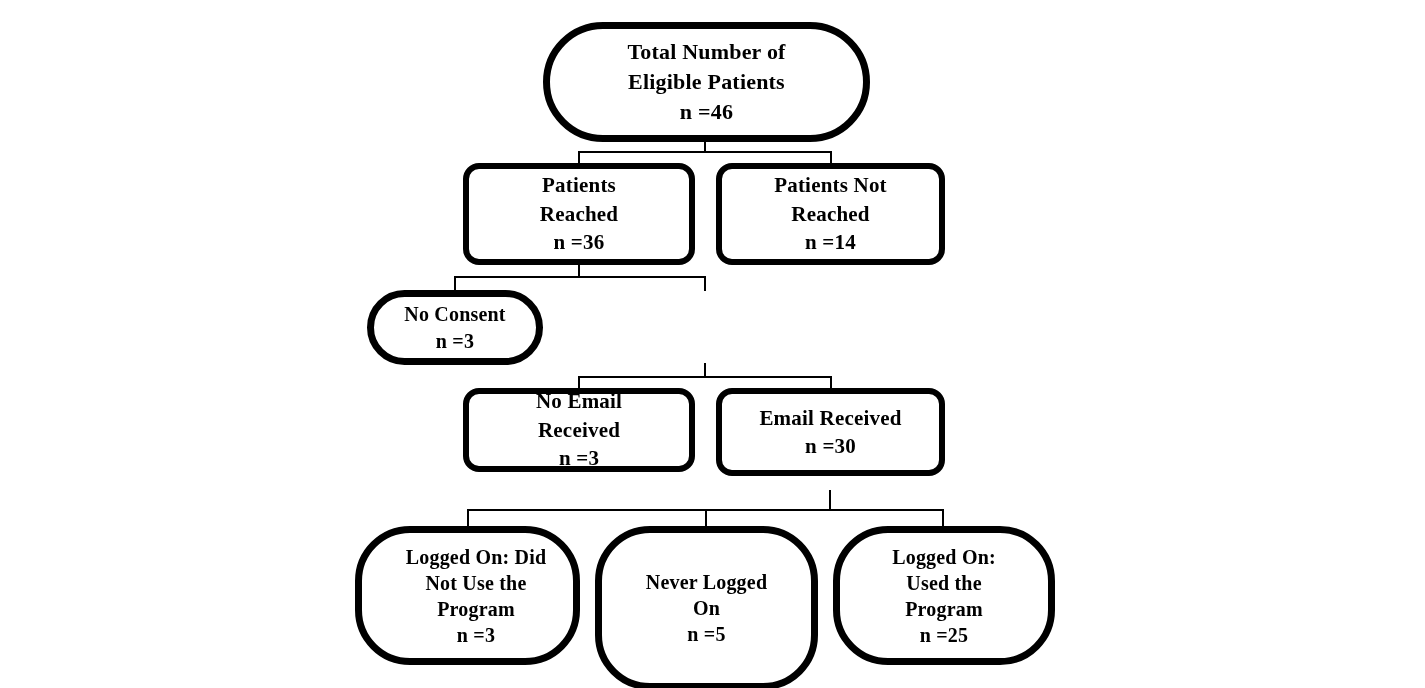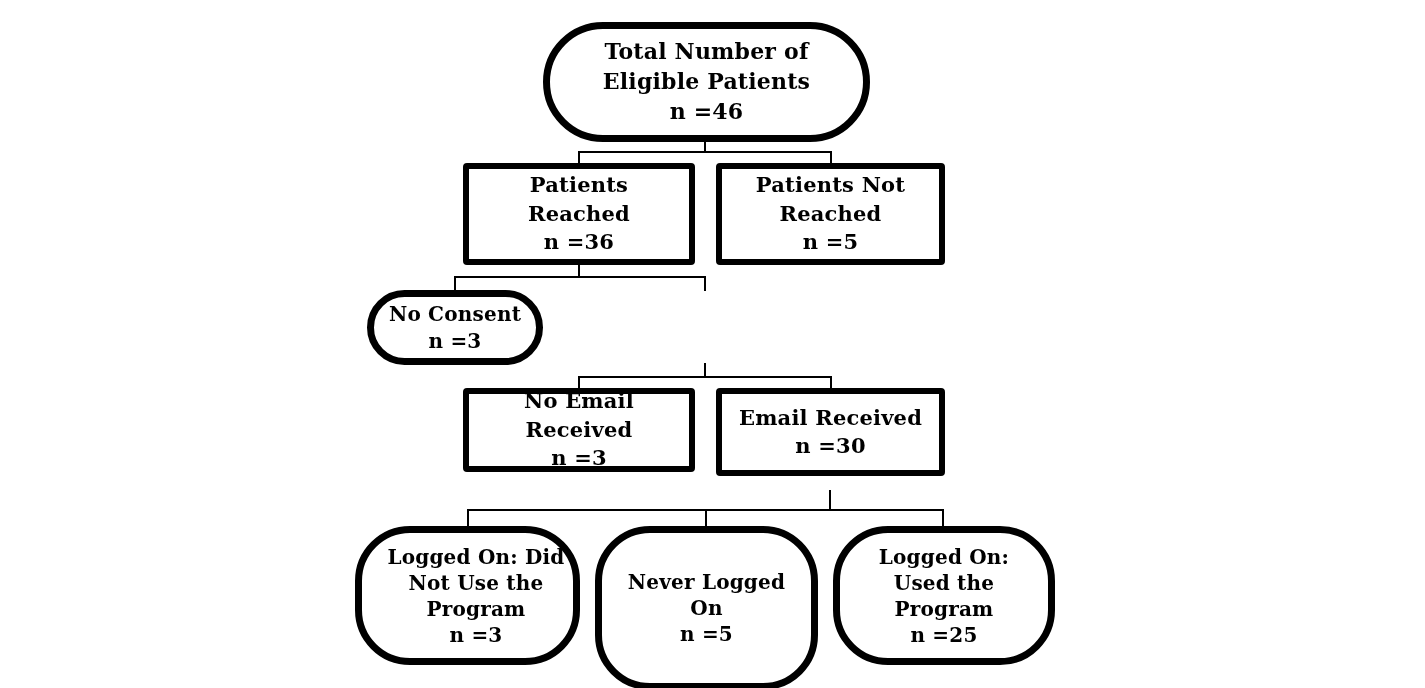--- a/index.html
+++ b/index.html
@@ -18,31 +18,32 @@
   .node {
     position: absolute;
     box-sizing: border-box;
     background: #ffffff;
     border: 6px solid #000000;
     display: flex;
     align-items: center;
     justify-content: center;
     text-align: center;
     z-index: 2;
+    font-family: Liberation Serif, serif;
   }
   .node .node-text {
     white-space: pre-line;
     font-weight: bold;
     color: #000000;
     font-size: 21px;
     line-height: 1.35;
     letter-spacing: 0.2px;
   }
   .stadium   { border-radius: 999px; border-width: 7px; }
-  .rect      { border-radius: 4px; }
+  .rect      { border-radius: 16px; }
   .biground  { border-radius: 55px; border-width: 7px; }
   .edge {
     position: absolute;
     background: #000000;
     z-index: 1;
   }
   .edge.v { width: 2px; }
   .edge.h { height: 2px; }
 </style>
 </head>
@@ -57,21 +58,21 @@
   </div>
 
   <div class="node rect" style="left:463px;top:163px;width:232px;height:102px;">
     <span class="node-text">Patients
 Reached
 n =36</span>
   </div>
   <div class="node rect" style="left:716px;top:163px;width:229px;height:102px;">
     <span class="node-text">Patients Not
 Reached
-n =5</span>
+n =14</span>
   </div>
 
   <div class="node stadium" style="left:367px;top:290px;width:176px;height:75px;">
     <span class="node-text" style="font-size:20px;">No Consent
 n =3</span>
   </div>
 
   <div class="node rect" style="left:463px;top:388px;width:232px;height:84px;align-items:center;">
     <span class="node-text">No Email
 Received

